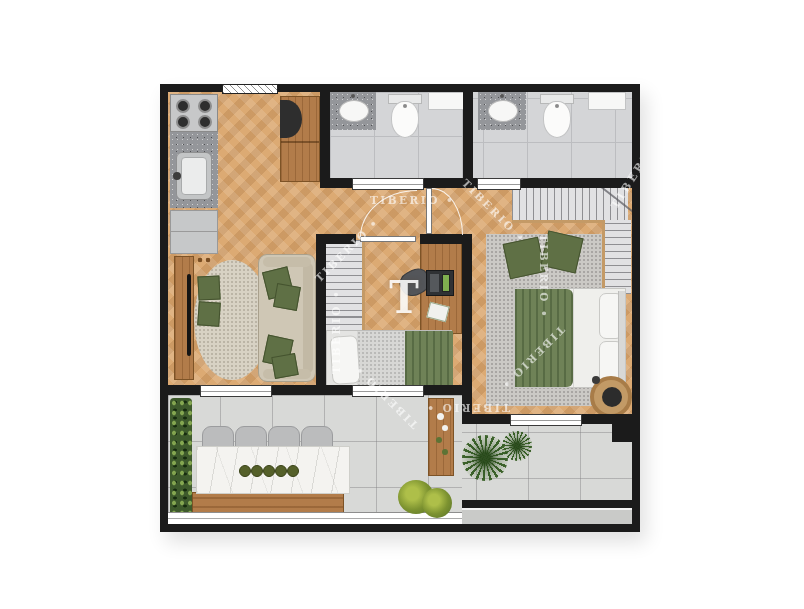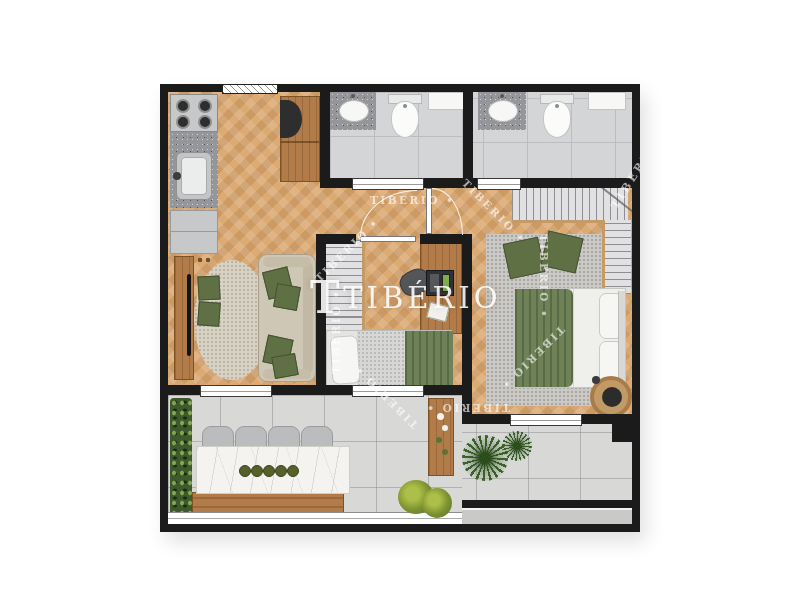--- a/index.html
+++ b/index.html
@@ -243,17 +243,16 @@
       <span style="transform:rotate(45deg) translate(-35px,-104px);">TIBERIO •</span>
       <span style="transform:rotate(90deg) translate(-35px,-104px);">TIBERIO •</span>
       <span style="transform:rotate(135deg) translate(-35px,-104px);">TIBERIO •</span>
       <span style="transform:rotate(180deg) translate(-35px,-104px);">TIBERIO •</span>
       <span style="transform:rotate(225deg) translate(-35px,-104px);">TIBERIO •</span>
       <span style="transform:rotate(270deg) translate(-35px,-104px);">TIBERIO •</span>
       <span style="transform:rotate(315deg) translate(-35px,-104px);">TIBERIO •</span>
     </div>
     <div class="wm-logo">
       <span class="mark">T</span>
-      <span class="brand">TIBÉRIO</span>
     </div>
     <div class="wm-diag" style="left:432px;top:78px;transform:rotate(-58deg);">TIBERIO •</div>
   </div>
 </div>
 
 </body></html>

